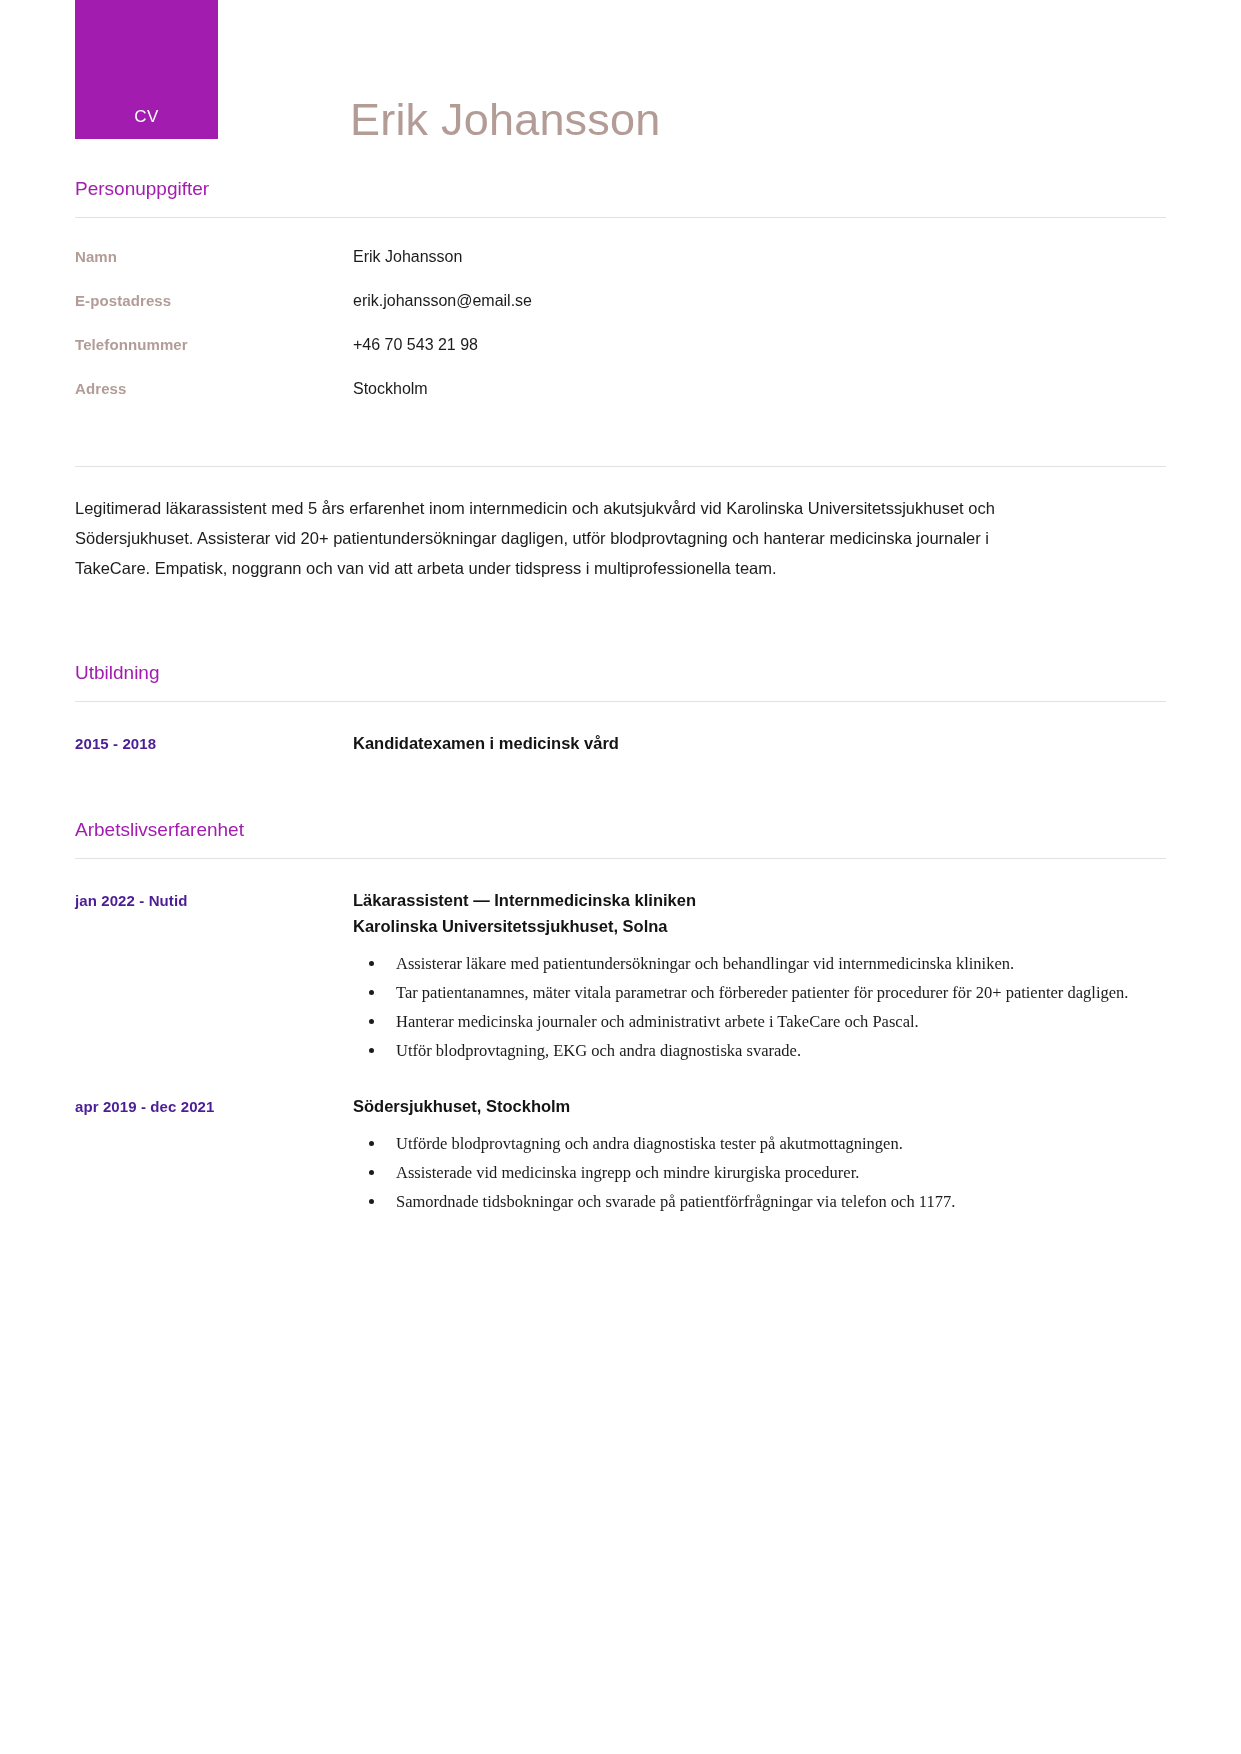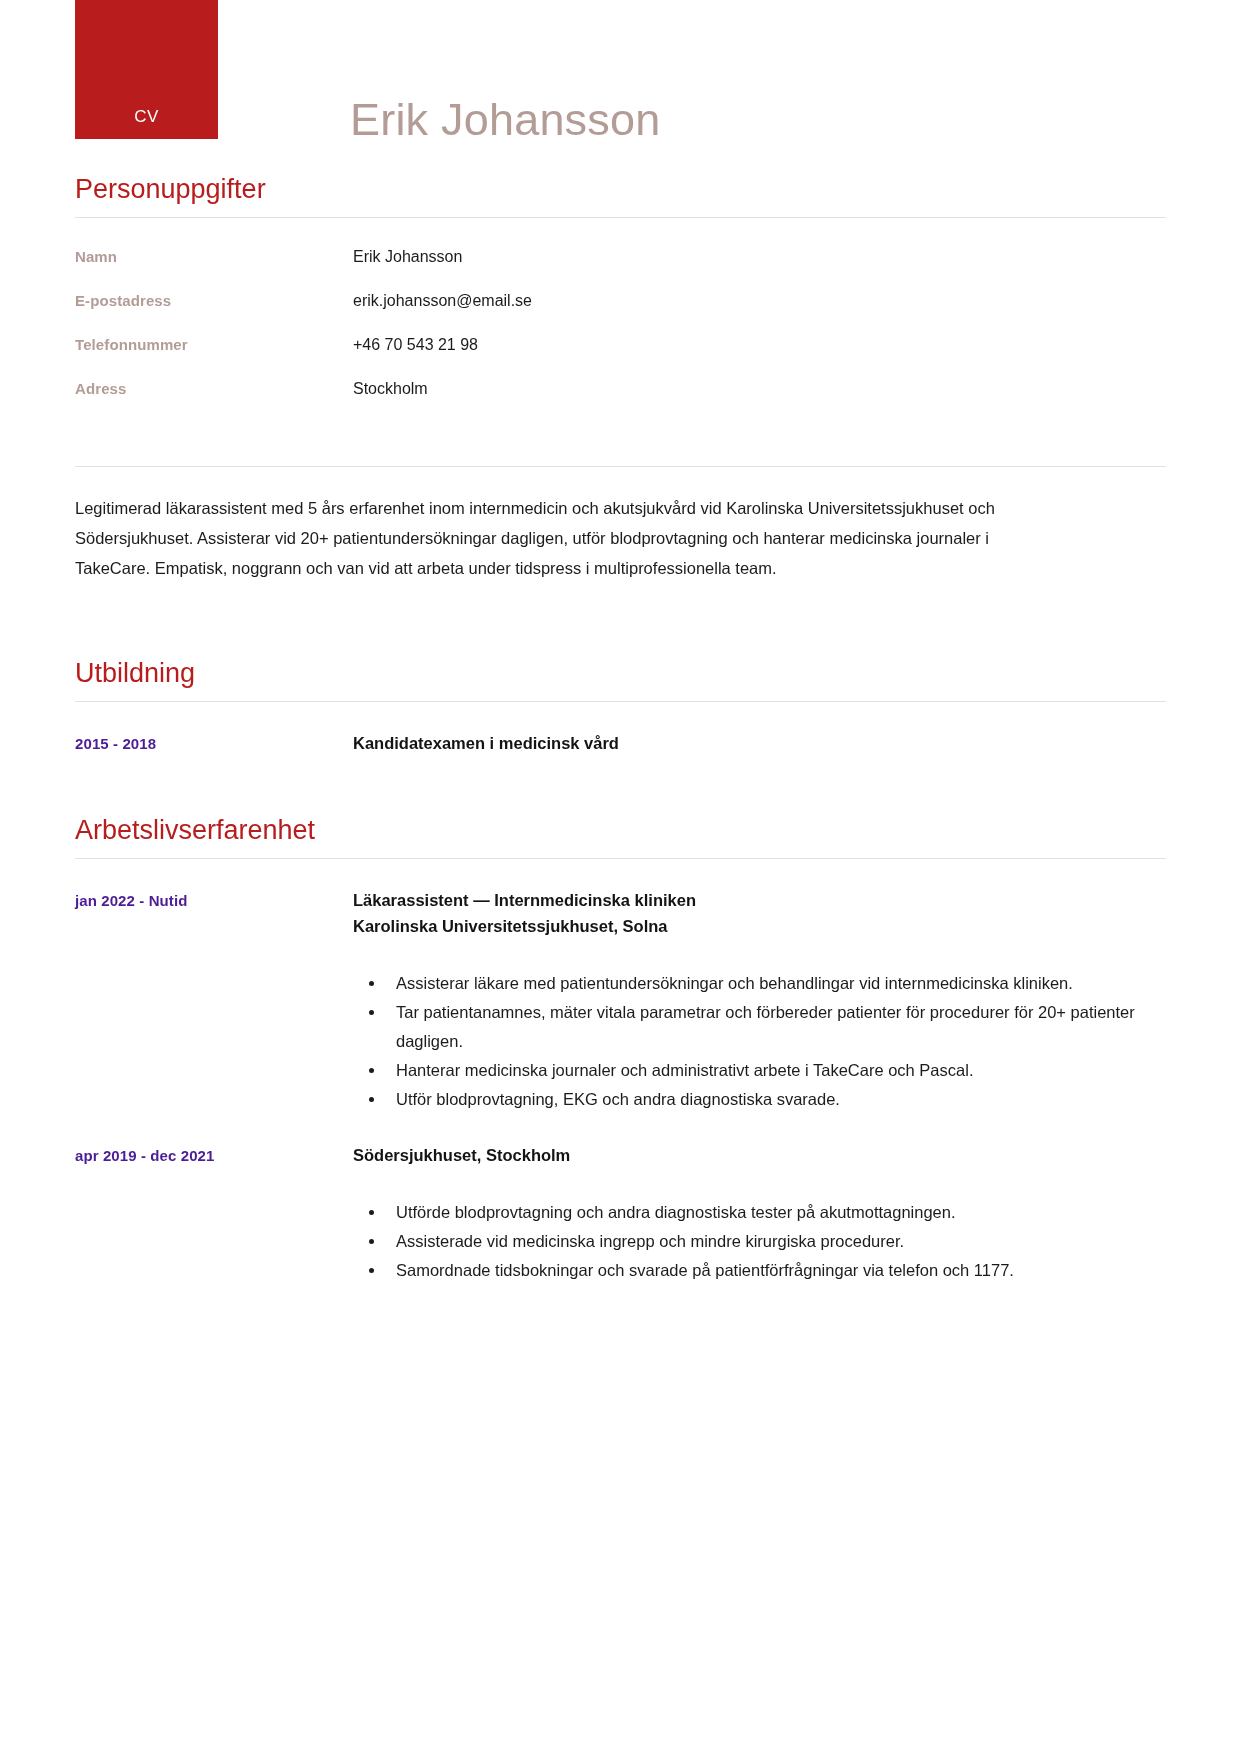--- a/index.html
+++ b/index.html
@@ -26,21 +26,21 @@
   .header {
     position: relative;
     height: 172px;
   }
   .cv-block {
     position: absolute;
     left: 75px;
     top: 0;
     width: 143px;
     height: 139px;
-    background: #b91c1c;
+    background: #a21caf;
     box-sizing: border-box;
   }
   .cv-block-label {
     position: absolute;
     left: 0;
     right: 0;
     bottom: 12px;
     text-align: center;
     color: #ffffff;
     font-size: 17px;
@@ -60,23 +60,23 @@
   }
 
   
   .content {
     padding: 0 75px 0 75px;
   }
   .section {
     margin: 0;
   }
   .section-title {
-    font-size: 27px;
+    font-size: 19px;
     font-weight: 400;
-    color: #b91c1c;
+    color: #a21caf;
     line-height: 34px;
     margin: 0;
     padding-bottom: 11px;
   }
   .section-rule {
     height: 1px;
     background: #e2e2e2;
     width: 100%;
     margin-bottom: 0;
   }
@@ -139,23 +139,24 @@
     color: #141414;
     line-height: 26px;
   }
   .entry-org {
     font-size: 16.5px;
     font-weight: bold;
     color: #141414;
     line-height: 26px;
   }
   .entry-bullets {
-    margin: 30px 0 0 0;
+    margin: 10px 0 0 0;
     padding-left: 33px;
     list-style: disc;
+    font-family: Liberation Serif, serif;
   }
   .entry-bullets li {
     font-size: 16.5px;
     line-height: 29px;
     color: #1c1c1c;
     margin-bottom: 0;
     padding-left: 10px;
   }
 
   .gap-lg { height: 56px; }

